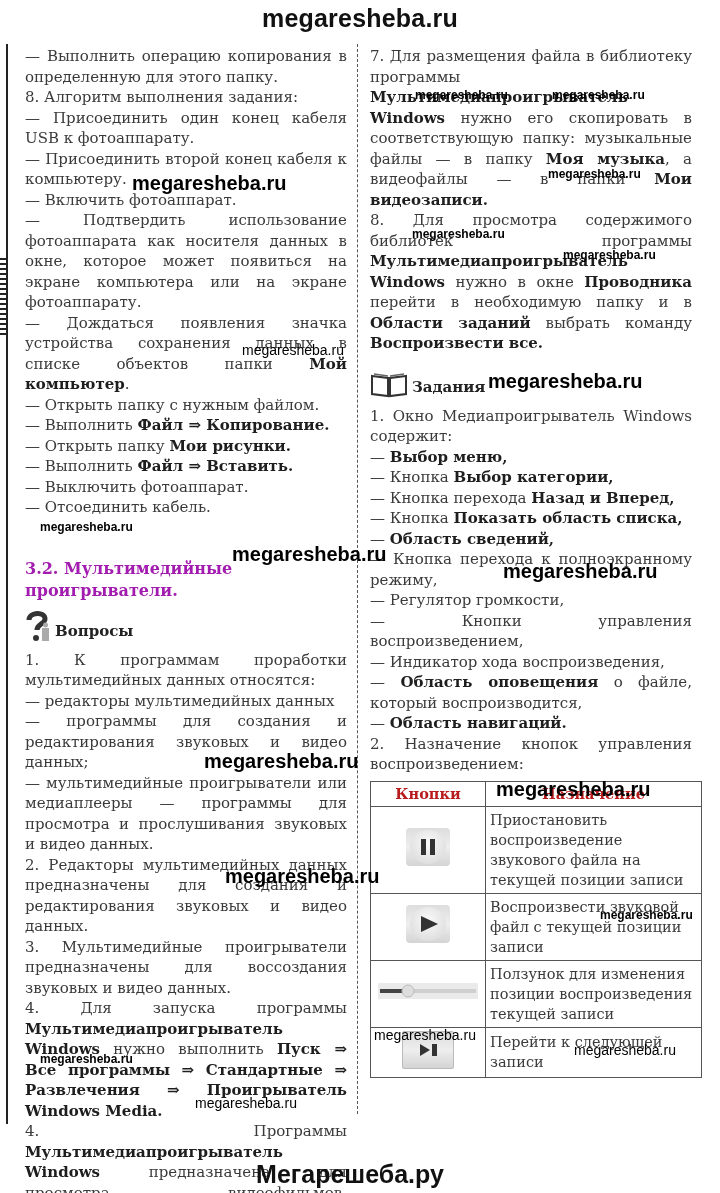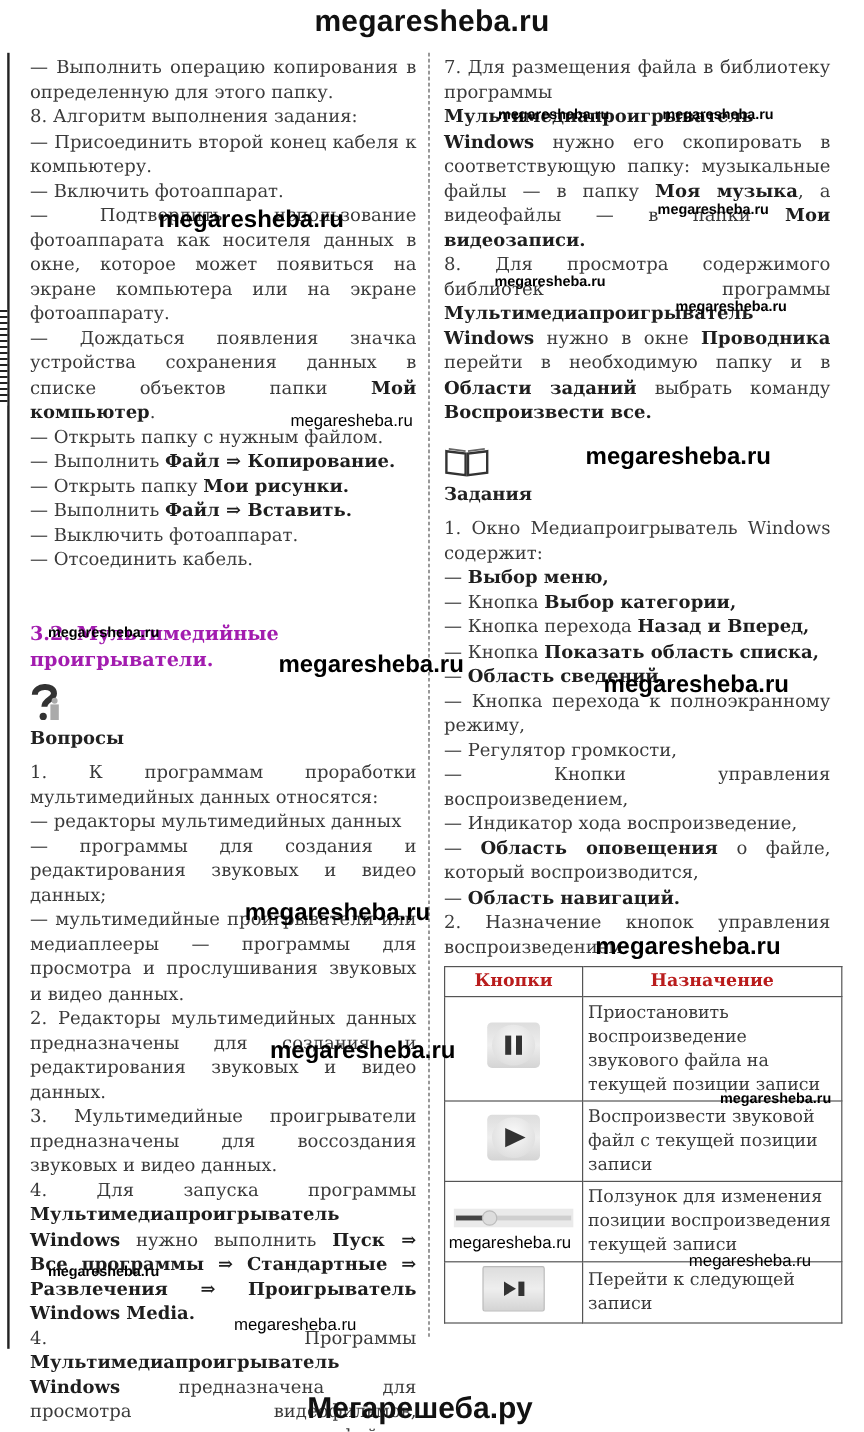--- a/index.html
+++ b/index.html
@@ -15,21 +15,21 @@
                 background:repeating-linear-gradient(#222 0 2px, #fff 2px 5px); }
   .col-divider { position:absolute; left:357px; top:44px; width:0; height:1070px;
                  border-left:1.5px dashed #555; }
   .col { position:absolute; top:46px; font-size:15px; line-height:20.5px; }
   .col-left { left:25px; width:322px; }
   .col-right { left:370px; width:322px; }
   .p { text-align:justify; margin:0; }
   .p b, .b { font-weight:bold; color:#1e1e1e; }
   .section-title { font-weight:bold; font-size:16px; color:#a21caf;
                    line-height:22px; margin:40px 0 8px 0; }
-  .subhead { display:flex; gap:4px; font-weight:bold; color:#222; margin:6px 0 8px 0;flex-direction:column; }
+  .subhead { display:flex; align-items:flex-end; gap:4px; font-weight:bold; color:#222; margin:6px 0 8px 0; }
   .q-icon { width:26px; height:32px; position:relative; }
   .book-icon { width:38px; height:26px; }
   .wm { position:absolute; font-family:"Liberation Sans", sans-serif; font-weight:bold; color:#000; white-space:nowrap; }
   .wm.big { font-size:20px; }
   .wm.small { font-size:12px; }
   .wm.thin { font-weight:normal; font-size:14px; }
   table.btns { border-collapse:collapse; width:332px; margin-top:6px; font-size:14.5px; line-height:20px; }
   table.btns th { font-weight:bold; color:#b91c1c; border:1.5px solid #555; padding:2px 4px; }
   table.btns td { border:1.5px solid #555; padding:3px 4px; vertical-align:middle; }
   table.btns td.icon-cell { width:106px; text-align:center; }
@@ -43,20 +43,21 @@
 
 <div class="site-header">megaresheba.ru</div>
 
 <div class="left-border"></div>
 <div class="left-ticks"></div>
 <div class="col-divider"></div>
 
 <div class="col col-left">
   <p class="p">— Выполнить операцию копирования в определенную для этого папку.</p>
   <p class="p">8.  Алгоритм выполнения задания:</p>
+  <p class="p">— Присоединить один конец кабеля USB к фотоаппарату.</p>
   <p class="p">— Присоединить второй конец кабеля к компьютеру.</p>
   <p class="p">— Включить фотоаппарат.</p>
   <p class="p">— Подтвердить использование фотоаппарата как носителя данных в окне, которое может появиться на экране компьютера или на экране фотоаппарату.</p>
   <p class="p"><span>— Дождаться появления значка устройства сохранения данных в списке объектов папки </span><b>Мой компьютер</b>.</p>
   <p class="p">— Открыть папку с нужным файлом.</p>
   <p class="p"><span>— Выполнить </span><b>Файл ⇒ Копирование.</b></p>
   <p class="p"><span>— Открыть папку </span><b>Мои рисунки.</b></p>
   <p class="p"><span>— Выполнить </span><b>Файл ⇒ Вставить.</b></p>
   <p class="p">— Выключить фотоаппарат.</p>
   <p class="p">— Отсоединить кабель.</p>
@@ -106,21 +107,21 @@
   <p class="p">1.  Окно Медиапроигрыватель Windows содержит:</p>
   <div id="t1-list">
       <p class="p"><span>— </span><b>Выбор меню,</b><span></span></p>
       <p class="p"><span>— Кнопка </span><b>Выбор категории,</b><span></span></p>
       <p class="p"><span>— Кнопка перехода </span><b>Назад и Вперед,</b><span></span></p>
       <p class="p"><span>— Кнопка </span><b>Показать область списка,</b><span></span></p>
       <p class="p"><span>— </span><b>Область сведений,</b><span></span></p>
       <p class="p"><span>— Кнопка перехода к полноэкранному режиму,</span><b></b><span></span></p>
       <p class="p"><span>— Регулятор громкости,</span><b></b><span></span></p>
       <p class="p"><span>— Кнопки управления воспроизведением,</span><b></b><span></span></p>
-      <p class="p"><span>— Индикатор хода воспроизведение,</span><b></b><span></span></p>
+      <p class="p"><span>— Индикатор хода воспроизведения,</span><b></b><span></span></p>
       <p class="p"><span>— </span><b>Область оповещения</b><span> о файле, который воспроизводится,</span></p>
       <p class="p"><span>— </span><b>Область навигаций.</b><span></span></p>
     </div>
   <p class="p">2.  Назначение кнопок управления воспроизведением:</p>
 
   <table class="btns">
     <thead>
       <tr>
         <th>Кнопки</th>
         <th>Назначение</th>

